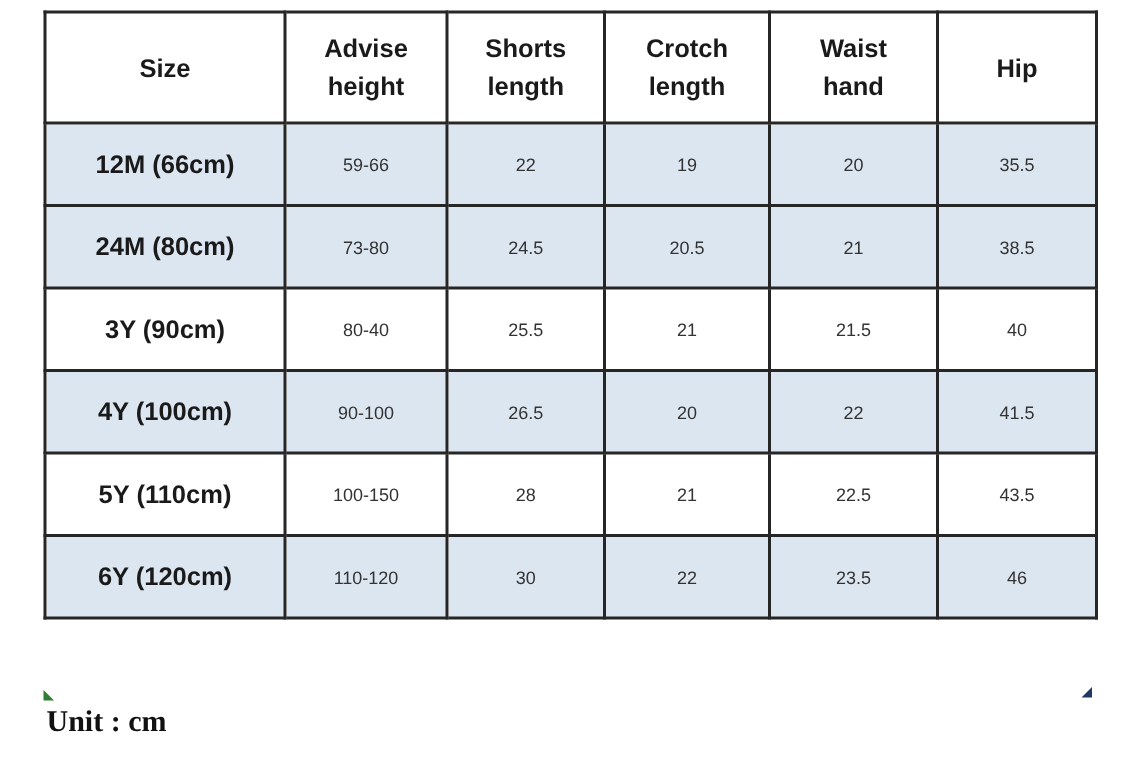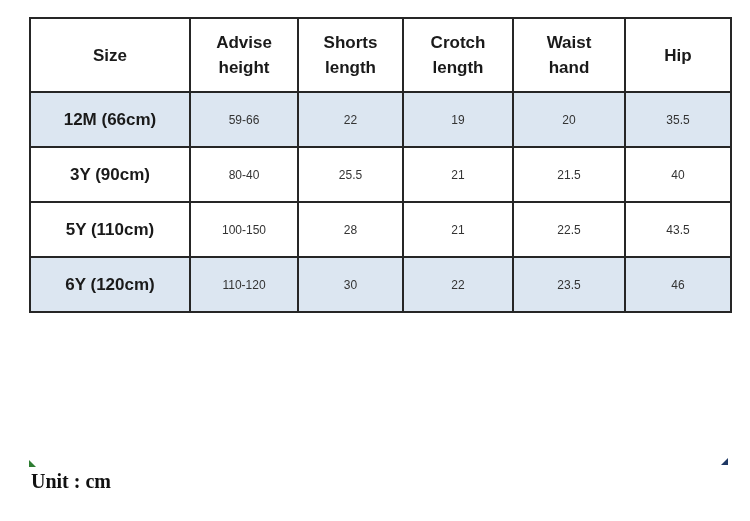--- a/index.html
+++ b/index.html
@@ -15,21 +15,21 @@
   .stage {
     position: relative;
     width: 750px;
     height: 521px;
     background: #ffffff;
     overflow: hidden;
   }
   table.size-table {
     position: absolute;
     left: 29px;
-    top: 17px;
+    top: 7px;
     border-collapse: collapse;
     table-layout: fixed;
   }
   .size-table th,
   .size-table td {
     border: 2px solid #262626;
     text-align: center;
     vertical-align: middle;
     padding: 0;
     overflow: hidden;
@@ -118,27 +118,43 @@
     </thead>
     <tbody>
       <tr class="alt">
         <td class="size-cell">12M (66cm)</td>
         <td>59-66</td>
         <td>22</td>
         <td>19</td>
         <td>20</td>
         <td>35.5</td>
       </tr>
+      <tr class="alt">
+        <td class="size-cell">24M (80cm)</td>
+        <td>73-80</td>
+        <td>24.5</td>
+        <td>20.5</td>
+        <td>21</td>
+        <td>38.5</td>
+      </tr>
       <tr>
         <td class="size-cell">3Y (90cm)</td>
         <td>80-40</td>
         <td>25.5</td>
         <td>21</td>
         <td>21.5</td>
         <td>40</td>
+      </tr>
+      <tr class="alt">
+        <td class="size-cell">4Y (100cm)</td>
+        <td>90-100</td>
+        <td>26.5</td>
+        <td>20</td>
+        <td>22</td>
+        <td>41.5</td>
       </tr>
       <tr>
         <td class="size-cell">5Y (110cm)</td>
         <td>100-150</td>
         <td>28</td>
         <td>21</td>
         <td>22.5</td>
         <td>43.5</td>
       </tr>
       <tr class="alt">

